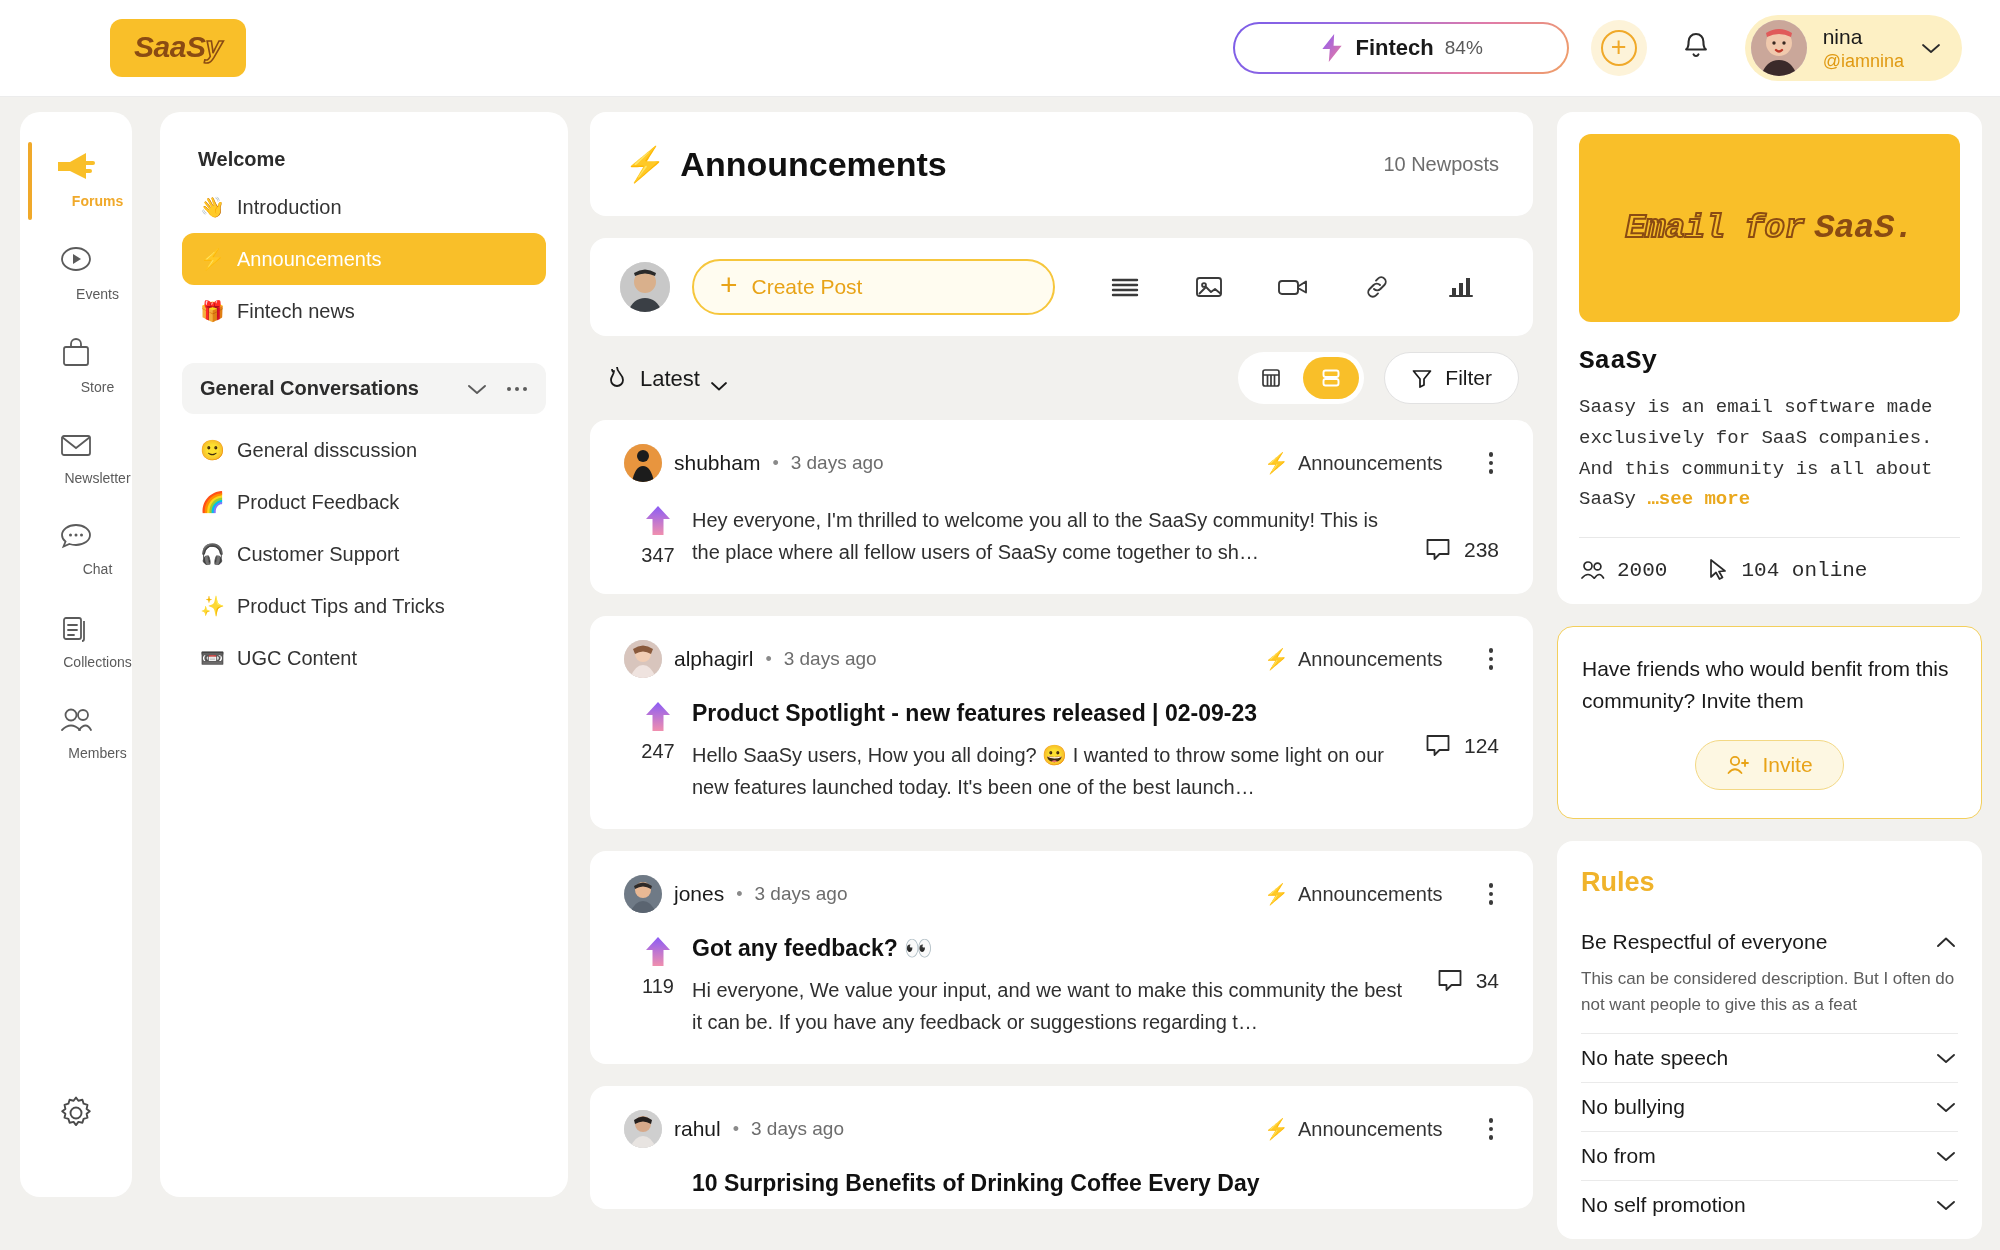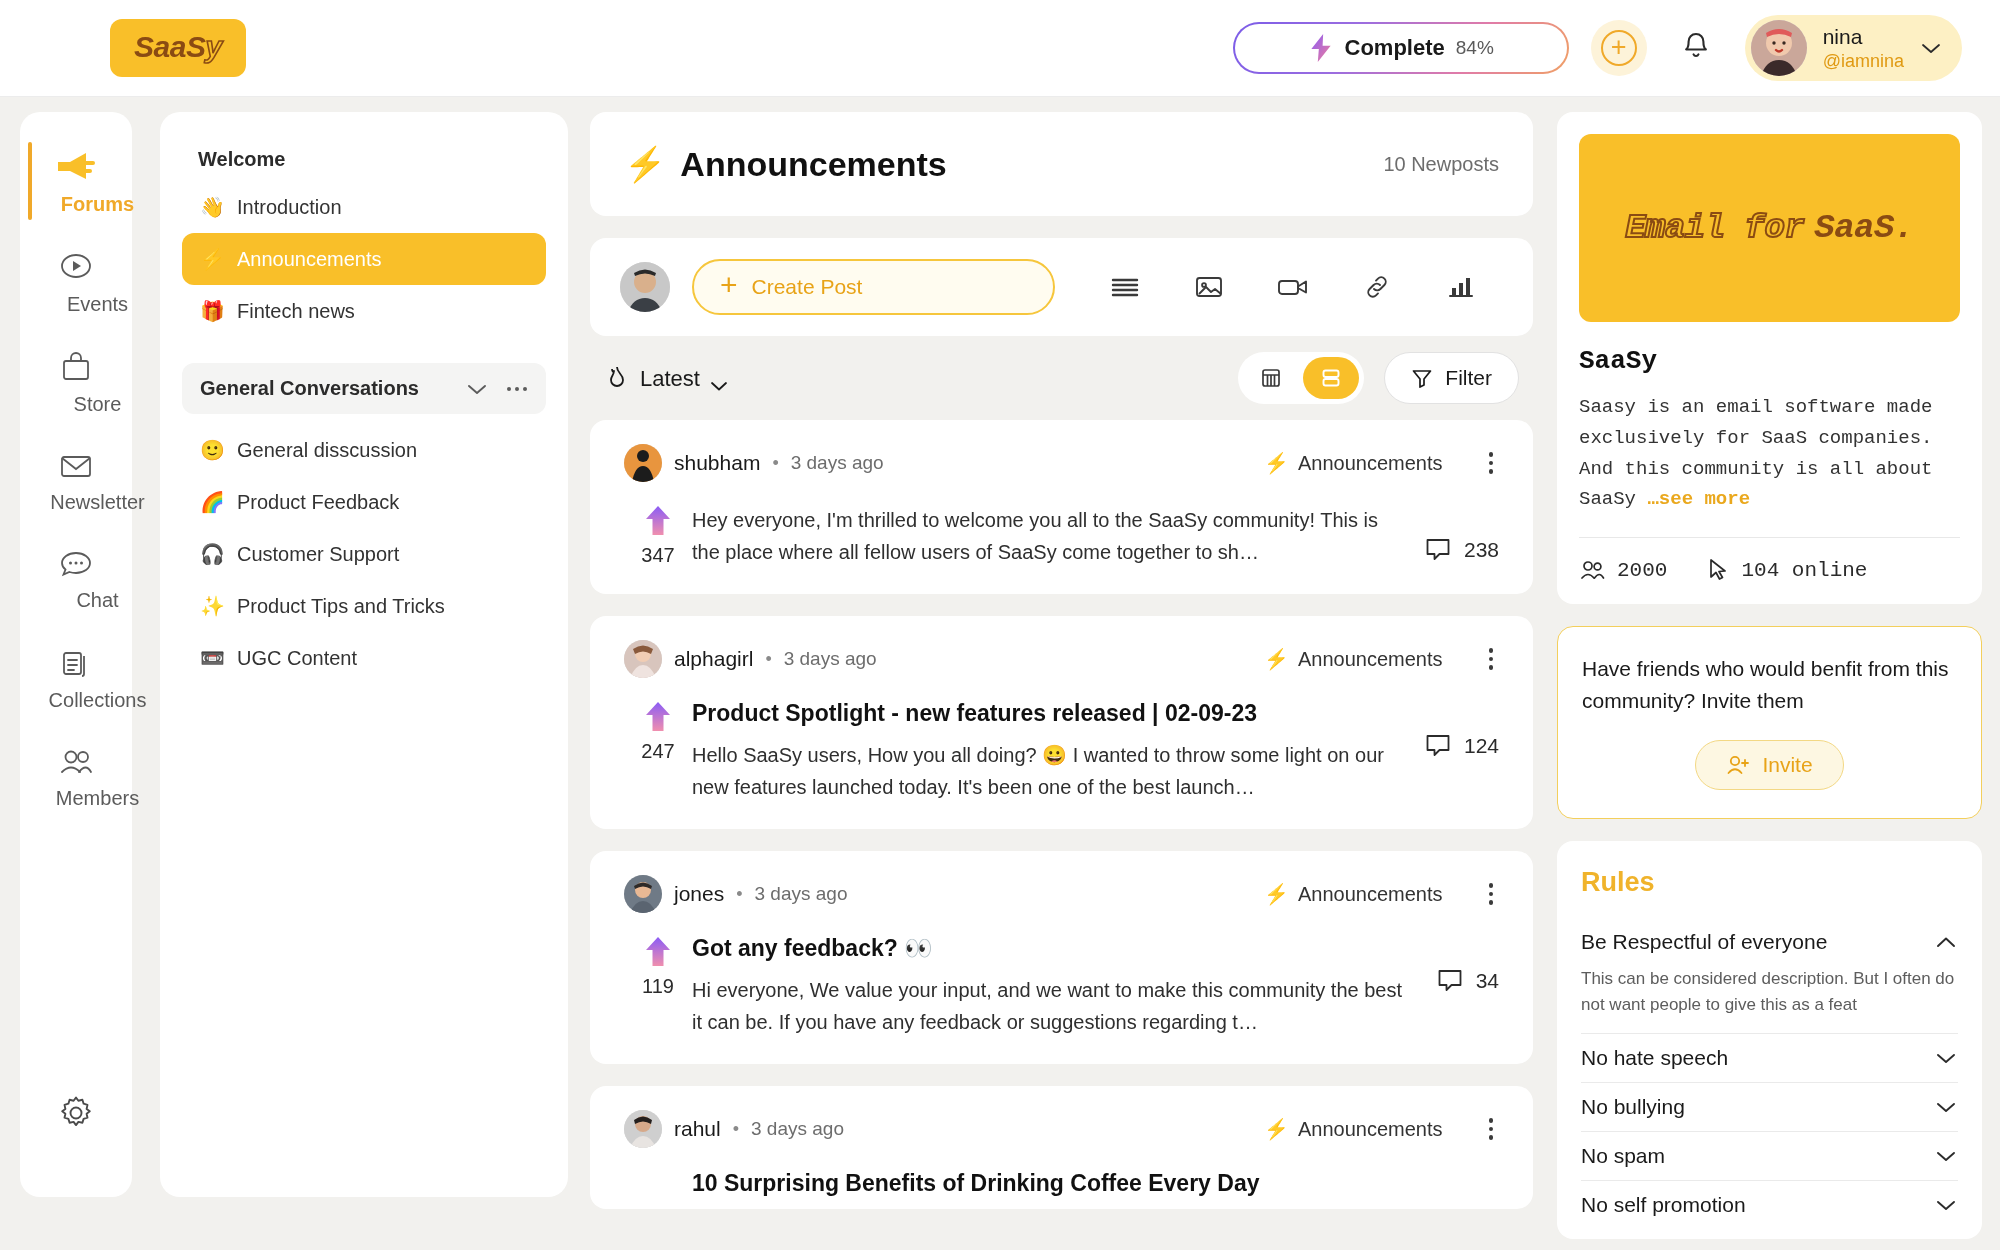--- a/index.html
+++ b/index.html
@@ -71,21 +71,21 @@
   .rail {
     width: 112px; background: #fff; border-radius: 20px;
     padding: 22px 0 0 0; display: flex; flex-direction: column;
     align-items: center; position: relative; height: 1085px; flex: none;
   }
   .rail-item {
     width: 100%; display: flex; flex-direction: column;
     align-items: center; gap: 9px; padding: 16px 0 18px; cursor: pointer;
     position: relative; color: #5b5b5b;
   }
-  .rail-item .lb { font-size: 20px; margin-left: 43px; }
+  .rail-item .lb { font-size: 14px; margin-left: 43px; }
   .rail-item.active { color: #f0a92a; font-weight: bold; }
   .rail-item.active::before {
     content: ""; position: absolute; left: 8px; top: 8px;
     width: 4px; height: 78px; border-radius: 3px; background: #f0a92a;
   }
   .rail-gear { margin-top: auto; margin-bottom: 60px; cursor: pointer; }
 
   
   .channels {
     width: 408px; margin-left: 28px; background: #fff;
@@ -219,21 +219,21 @@
     <div class="complete-pill">
       <svg class="bolt-grad" viewBox="0 0 24 28">
         <defs>
             <linearGradient id="bg1" x1="0" y1="0" x2="1" y2="1">
           <stop offset="0%" stop-color="#8b5cf6"></stop>
               <stop offset="100%" stop-color="#f07e9a"></stop>
         </linearGradient>
           </defs>
         <path d="M14 1 L3 15 L10 15 L9 27 L21 12 L13.5 12 Z" fill="url(#bg1)"></path>
       </svg>
-      <span class="lbl">Complete</span>
+      <span class="lbl">Fintech</span>
       <span class="pct">84%</span>
     </div>
 
     <button class="plus-btn">
       <span class="plus-ring">+</span>
     </button>
 
     <button class="bell-btn">
       <svg width="30" height="32" viewBox="0 0 24 26" fill="none" stroke="#2b2b2b" stroke-width="1.7">
         <path d="M12 2.5c-3.6 0-6 2.6-6 6 0 5-2 6.5-2 6.5h16s-2-1.5-2-6.5c0-3.4-2.4-6-6-6z" stroke-linejoin="round"></path>
@@ -715,21 +715,21 @@
 
       <div class="rule-row">
         <span class="rt">No bullying</span>
         <svg class="chev" width="24" height="14" viewBox="0 0 24 14" fill="none" stroke="#2b2b2b" stroke-width="1.9">
             <path d="M4 4 L12 11 L20 4" stroke-linecap="round" stroke-linejoin="round"></path>
           </svg>
       </div>
       <div class="rule-sep"></div>
 
       <div class="rule-row">
-        <span class="rt">No spam</span>
+        <span class="rt">No from</span>
         <svg class="chev" width="24" height="14" viewBox="0 0 24 14" fill="none" stroke="#2b2b2b" stroke-width="1.9">
             <path d="M4 4 L12 11 L20 4" stroke-linecap="round" stroke-linejoin="round"></path>
           </svg>
       </div>
       <div class="rule-sep"></div>
 
       <div class="rule-row">
         <span class="rt">No self promotion</span>
         <svg class="chev" width="24" height="14" viewBox="0 0 24 14" fill="none" stroke="#2b2b2b" stroke-width="1.9">
             <path d="M4 4 L12 11 L20 4" stroke-linecap="round" stroke-linejoin="round"></path>

